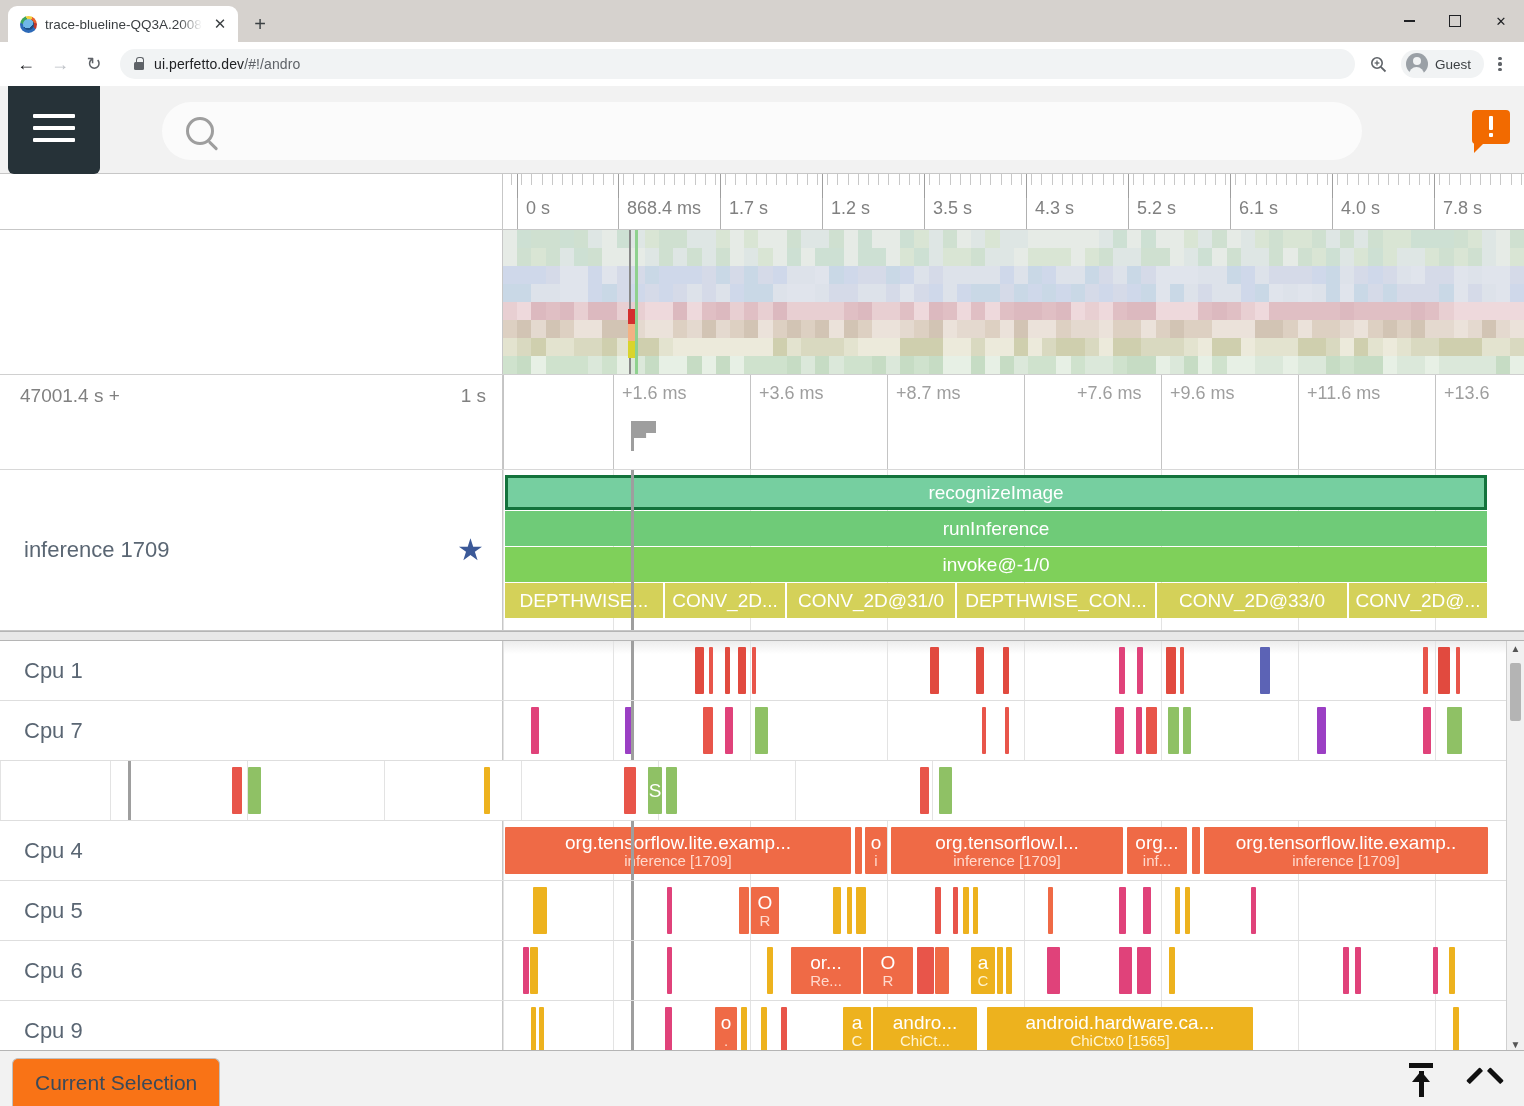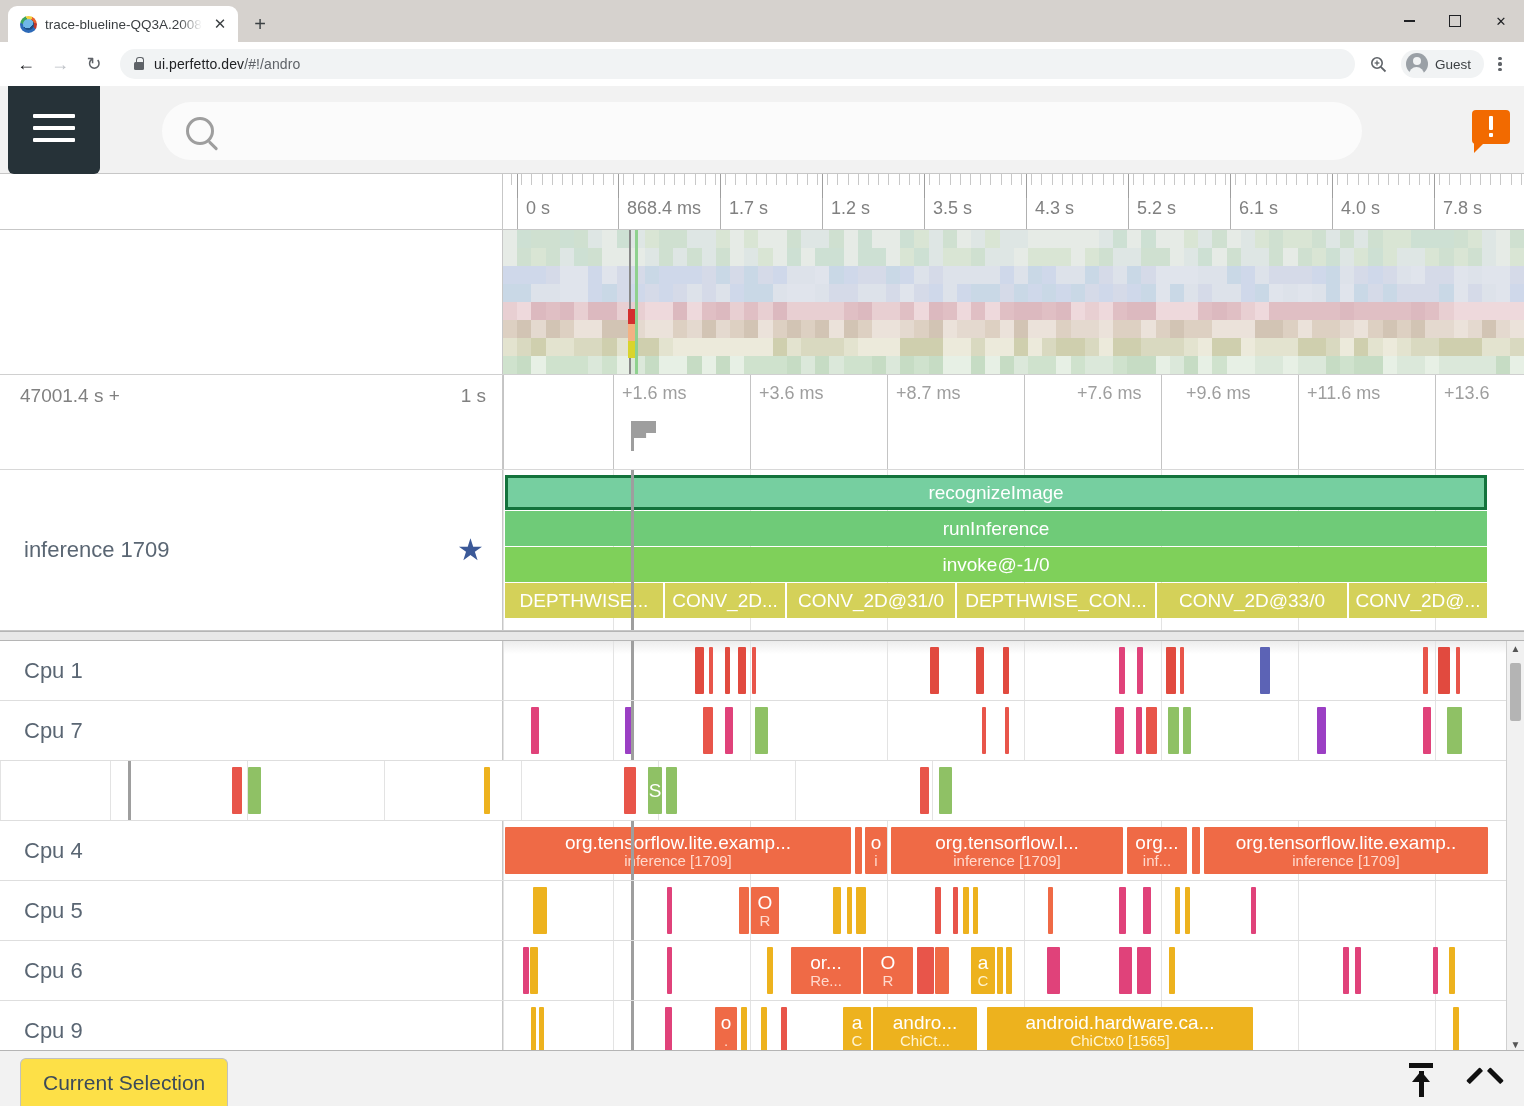--- a/index.html
+++ b/index.html
@@ -247,21 +247,21 @@
   .vscroll .thumb { position:absolute; left:3px; right:3px; top:22px; height:58px; background:#b4b4b4; border-radius:2px; }
   .vscroll .up, .vscroll .down { position:absolute; left:0; right:0; height:20px; color:#555; font-size:10px; text-align:center; }
   .vscroll .up { top:2px; } .vscroll .down { bottom:2px; }
 
   
   .bottombar {
     position:absolute; left:0; bottom:0; width:1524px; height:56px;
     background:#f2f2f2; border-top:1px solid #b5b5b5; display:flex; align-items:flex-end;
   }
   .btab {
-    margin-left:20px; height:48px; background:#fde047; border:1px solid #c0c0c0;
+    margin-left:12px; height:48px; background:#f97316; border:1px solid #c0c0c0;
     border-bottom:none; border-radius:6px 6px 0 0; display:flex; align-items:center;
     padding: 0 22px; font-size:21px; color:#3b4a5a;
   }
   .bottom-icons { position:absolute; right:22px; top:12px; display:flex; gap:30px; align-items:center; }
   .ico-top { width:34px; height:34px; position:relative; }
   .ico-top::before { content:""; position:absolute; left:5px; top:0; width:24px; height:5px; background:#111; }
   .ico-top::after {
     content:""; position:absolute; left:14.5px; top:8px; width:5px; height:26px; background:#111;
   }
   .ico-top i { position:absolute; left:8px; top:8px; width:0;height:0;
@@ -1218,21 +1218,21 @@
         <div class="oseg" style="left: 0px;"></div>
             <div class="oseg" style="left: 110px;"></div>
             <div class="olabel" style="left: 110px;">+1.6 ms</div>
             <div class="oseg" style="left: 247px;"></div>
             <div class="olabel" style="left: 247px;">+3.6 ms</div>
             <div class="oseg" style="left: 384px;"></div>
             <div class="olabel" style="left: 384px;">+8.7 ms</div>
             <div class="oseg" style="left: 521px;"></div>
             <div class="olabel" style="left: 521px; margin-left: 44px;">+7.6 ms</div>
             <div class="oseg" style="left: 658px;"></div>
-            <div class="olabel" style="left: 674px; text-align: right;">+9.6 ms</div>
+            <div class="olabel" style="left: 658px; text-align: right;">+9.6 ms</div>
             <div class="oseg" style="left: 795px;"></div>
             <div class="olabel" style="left: 795px;">+11.6 ms</div>
             <div class="oseg" style="left: 932px;"></div>
             <div class="olabel" style="left: 932px;">+13.6</div>
           </div>
       </div>
 
       <div class="row proctrack">
         <div class="namecol">
           <span class="proc-label">inference 1709</span>

